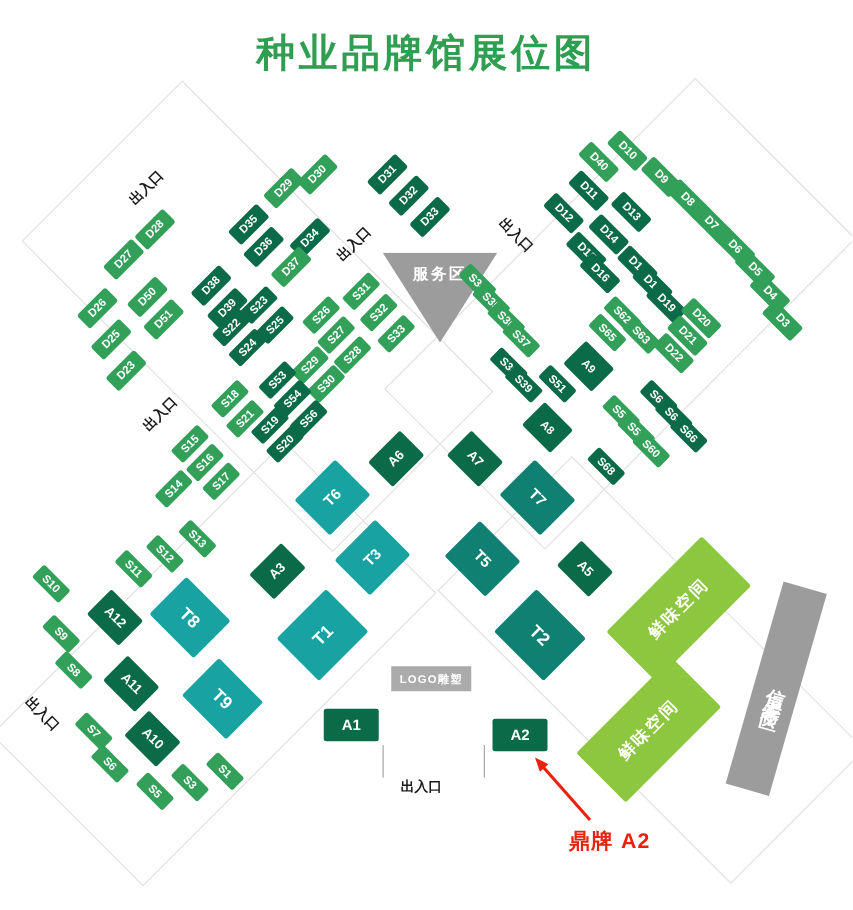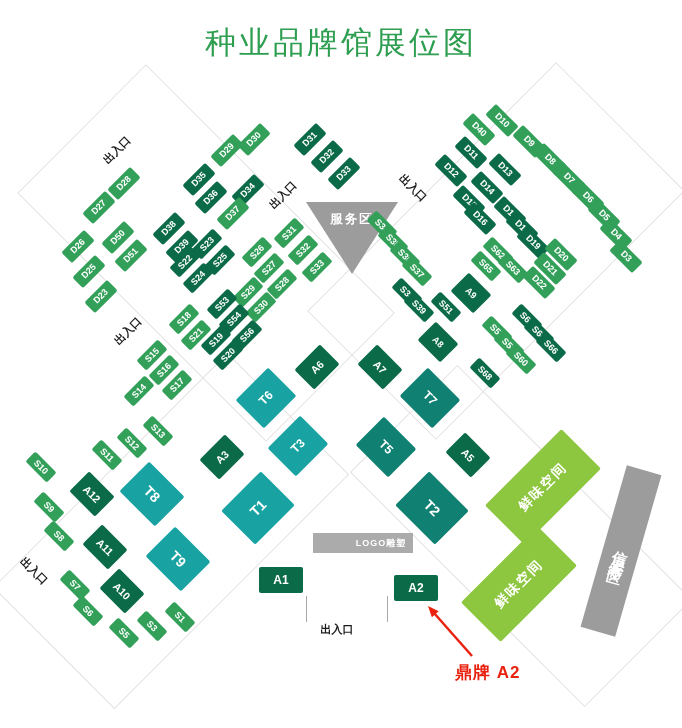--- a/index.html
+++ b/index.html
@@ -2,42 +2,42 @@
 <html><head>
 <meta charset="utf-8">
 <style>
   html,body{margin:0;padding:0;background:#fff;}
   #plan{
     position:relative;width:682px;height:728px;overflow:hidden;background:#fff;
     font-family:"Liberation Sans",sans-serif;
   }
   .title{
     position:absolute;top:22px;left:0;right:0;text-align:center;
-    font-size:31px;font-weight:400;color:#2e9e50;letter-spacing:3px;
+    font-size:31px;font-weight:700;color:#2e9e50;letter-spacing:3px;
   }
   .wing{position:absolute;border:1px solid #e2e2e2;background:transparent;}
   .booth{
     position:absolute;display:flex;align-items:center;justify-content:center;
     color:#fff;font-weight:700;line-height:1;border-radius:2px;
     font-family:"Liberation Sans",sans-serif;white-space:nowrap;
   }
   .entrance{
     position:absolute;color:#1a1a1a;font-size:11px;font-weight:700;white-space:nowrap;
   }
   .service-triangle{
     position:absolute;left:306px;top:202px;width:92px;height:72px;
     background:#9c9c9c;clip-path:polygon(0 0,100% 0,50% 100%);
     display:flex;justify-content:center;align-items:flex-start;
     color:#fff;font-size:12.5px;font-weight:700;letter-spacing:2px;padding-top:0;
   }
   .service-triangle span{margin-top:9px;}
   .logo-box{
     position:absolute;left:313px;top:533px;width:64px;height:20px;
     background:#ababab;color:#fff;font-size:9px;font-weight:700;
-    display:flex;align-items:center;justify-content:center;letter-spacing:1px;padding-left:36px;
+    display:flex;align-items:center;justify-content:center;letter-spacing:1px;
   }
   .fresh{
     position:absolute;width:108px;height:56px;background:#8dc63f;
     display:flex;align-items:center;justify-content:center;
     color:#fff;font-size:13.5px;font-weight:700;letter-spacing:2px;border-radius:2px;
   }
   .fresh-1{left:489px;top:459px;transform:rotate(-45deg);}
   .fresh-2{left:465px;top:556px;transform:rotate(-45deg);}
   .info-band{
     position:absolute;left:603px;top:467px;width:36px;height:168px;

